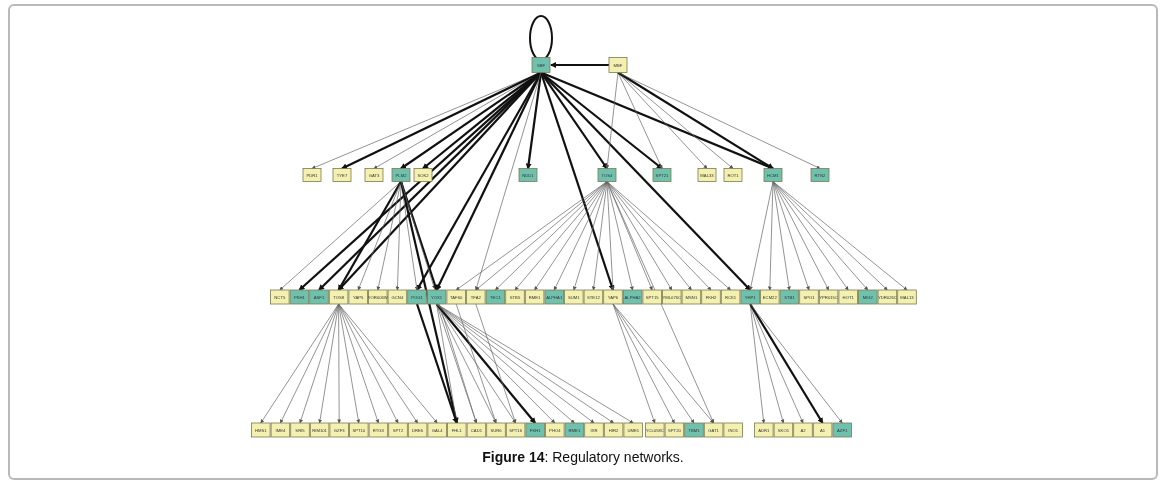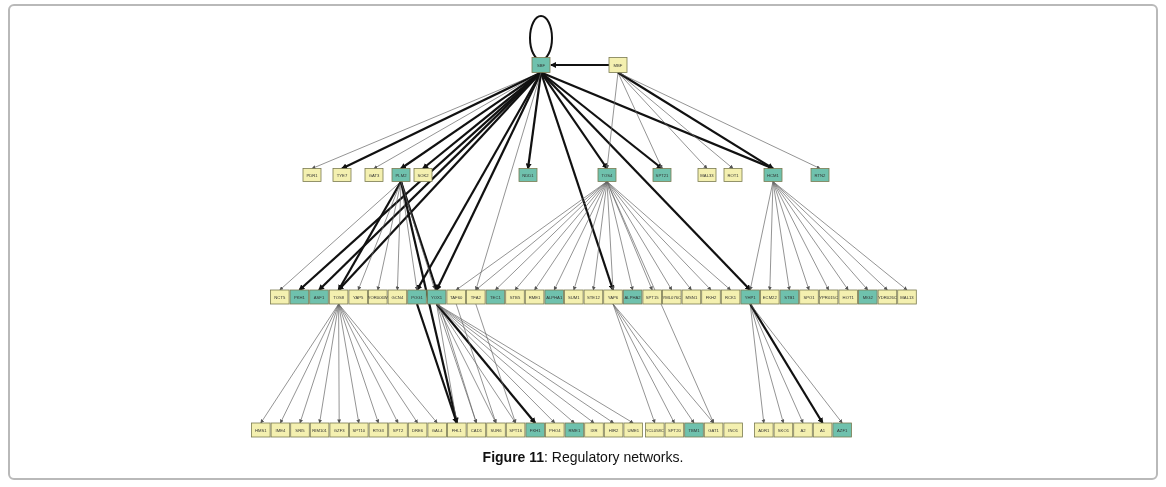--- a/index.html
+++ b/index.html
@@ -424,14 +424,14 @@
         <text x="822.5999999999999" y="430.5" class="node-text">A1</text>
       </g>
       <g>
         <rect x="832.9" y="423" width="18.6" height="14" fill="#6fc1ad" class="node-rect"></rect>
         <text x="842.1999999999999" y="430.5" class="node-text">AZF1</text>
       </g>
     </g>
 </svg>
 
 <div class="caption">
-  <b>Figure 11</b><span>: Regulatory networks.</span>
+  <b>Figure 14</b><span>: Regulatory networks.</span>
 </div>
 
 </body></html>

